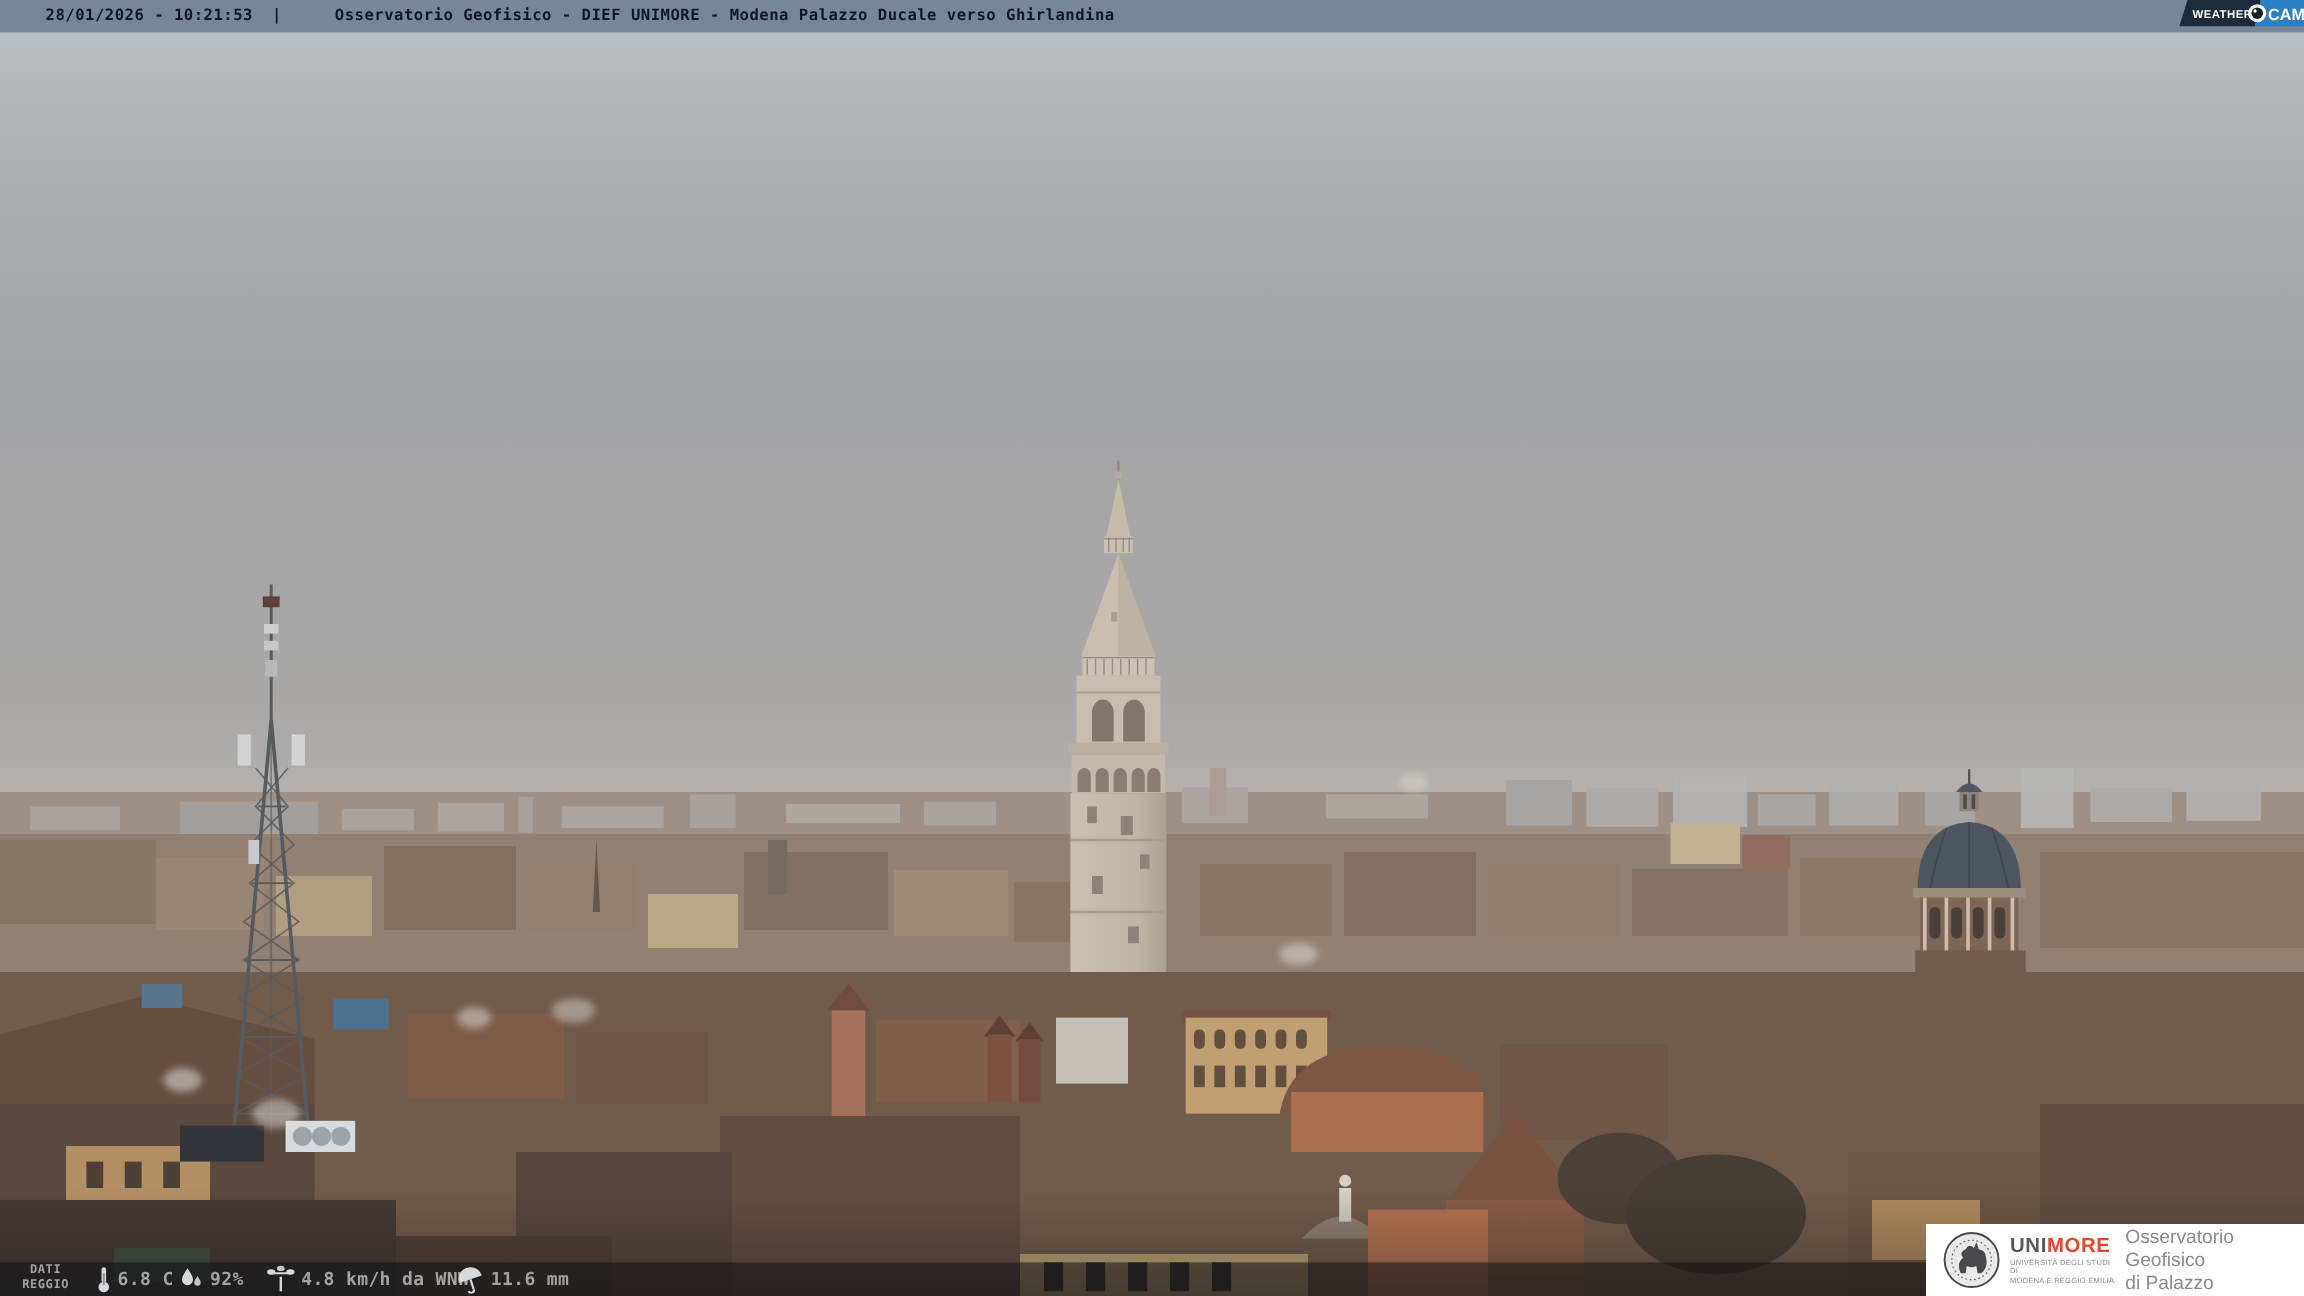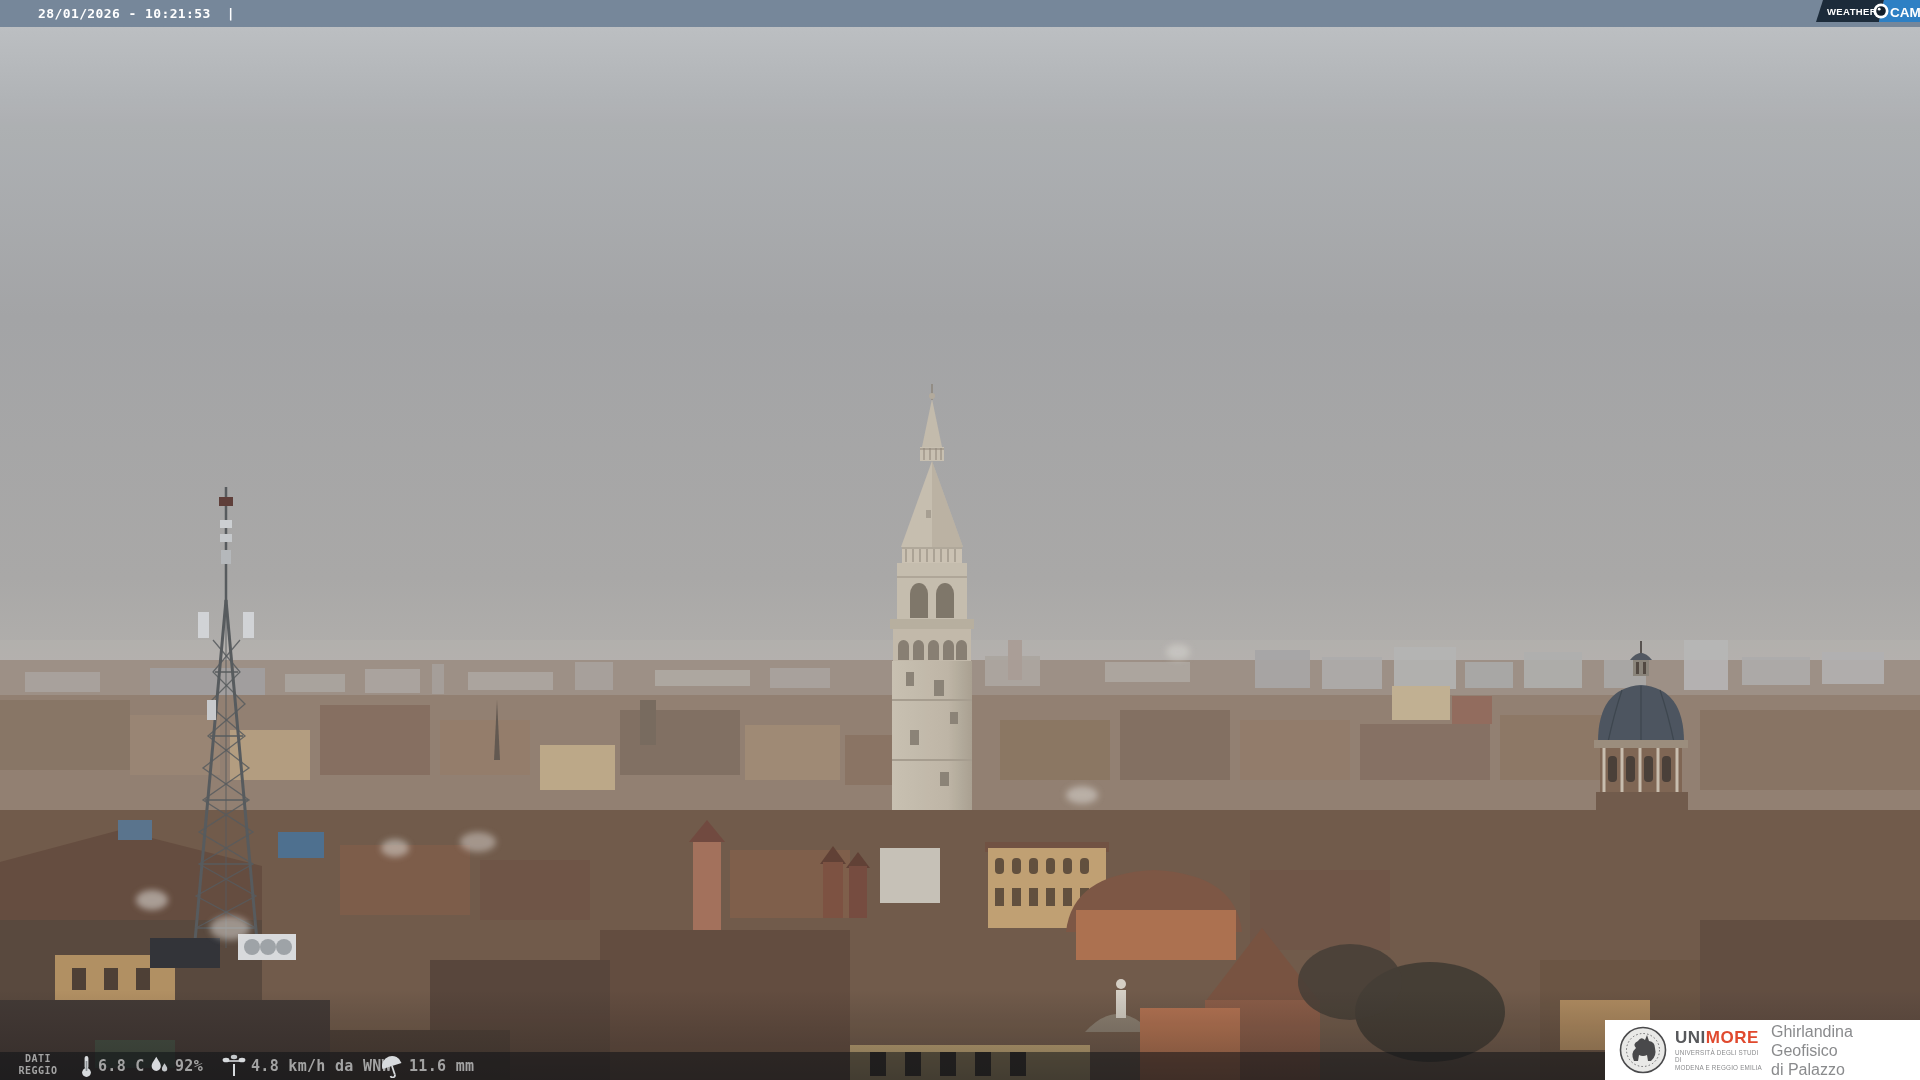--- a/index.html
+++ b/index.html
@@ -4,21 +4,21 @@
 <style>
   html,body{margin:0;padding:0;background:#222;}
   .stage{position:relative;width:1920px;height:1080px;overflow:hidden;
          font-family:"Liberation Sans",sans-serif;}
   .photo{position:absolute;inset:0;}
 
   
   .topbar{position:absolute;top:0;left:0;right:0;height:27px;
           background:#76879a;display:flex;align-items:center;
           font-family:"DejaVu Sans Mono",monospace;font-weight:bold;
-          font-size:13px;color:#ffffff;letter-spacing:.4px;}
+          font-size:13px;color:#0f172a;letter-spacing:.4px;}
   .topbar .ts{margin-left:38px;}
   .topbar .sep{margin-left:16px;}
   .topbar .ttl{margin-left:44px;white-space:nowrap;}
 
   
   .wcam{position:absolute;top:0;right:0;width:104px;height:22px;cursor:pointer;}
 
   
   .strip{position:absolute;left:0;right:0;bottom:0;height:28px;
          background:rgba(14,17,22,.52);color:#a3a3a3;
@@ -310,20 +310,21 @@
       <ellipse cx="1178" cy="652" rx="12" ry="8" opacity=".4"></ellipse>
     </g>
 
     <rect x="0" y="990" width="1920" height="90" fill="url(#vig)"></rect>
     <rect x="0" y="0" width="1920" height="1080" fill="#9aa0a8" opacity=".05"></rect>
   </svg>
 
   <div class="topbar">
     <span class="ts">28/01/2026 - 10:21:53</span>
     <span class="sep">|</span>
+    <span class="ttl">Osservatorio Geofisico - DIEF UNIMORE - Modena Palazzo Ducale verso Ghirlandina</span>
   </div>
 
   <svg class="wcam" viewBox="0 0 104 22">
     <polygon points="7,0 68,0 63,22 0,22" fill="#1c2b3a"></polygon>
     <polygon points="68,0 104,0 104,22 63,22" fill="#2e80c4"></polygon>
     <text x="11" y="15" font-family="Liberation Sans, sans-serif" font-size="9.5" font-weight="bold" fill="#ffffff" letter-spacing=".4">WEATHER</text>
     <circle cx="65" cy="11" r="7.5" fill="#ffffff"></circle>
     <circle cx="65" cy="11" r="4.8" fill="#14202c"></circle>
     <circle cx="63.2" cy="9.2" r="1.4" fill="#ffffff"></circle>
     <text x="74" y="16.5" font-family="Liberation Sans, sans-serif" font-size="13.5" font-weight="bold" fill="#ffffff">CAM</text>
@@ -382,18 +383,18 @@
       <path d="M-9 11 Q-13 3 -7 -2 Q-11 -6 -5 -9 Q-2 -14 2 -10 L4 -15 L6 -9 Q12 -8 12 -2 Q14 6 8 11 L5 11 L4 5 Q0 7 -4 5 L-5 11 Z" fill="#49494b"></path>
     </svg>
     <div class="uniblock">
       <div class="unimore"><span>UNI</span><span class="more">MORE</span></div>
       <div class="deptline">
         <div>UNIVERSITÀ DEGLI STUDI DI</div>
         <div>MODENA E REGGIO EMILIA</div>
       </div>
     </div>
     <div class="obsblock">
-      <div>Ghirlandina Geofisico</div>
+      <div>Osservatorio Geofisico</div>
       <div>di Palazzo</div>
     </div>
   </div>
 
 </div>
 
 </body></html>

